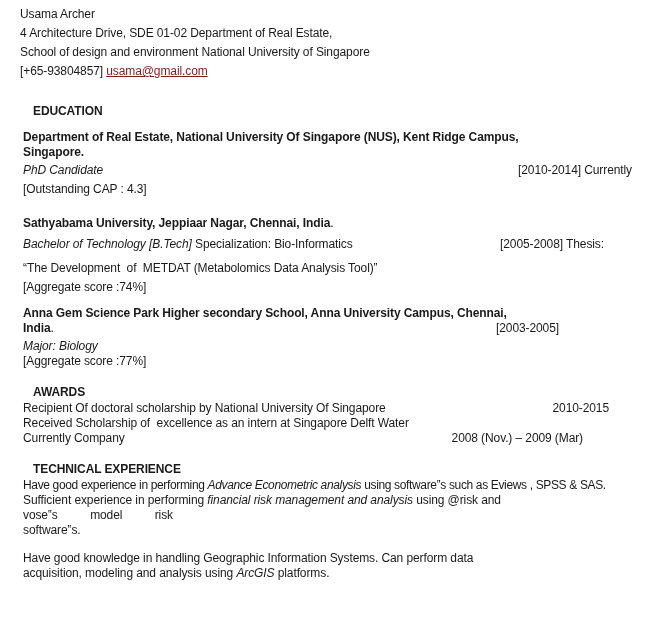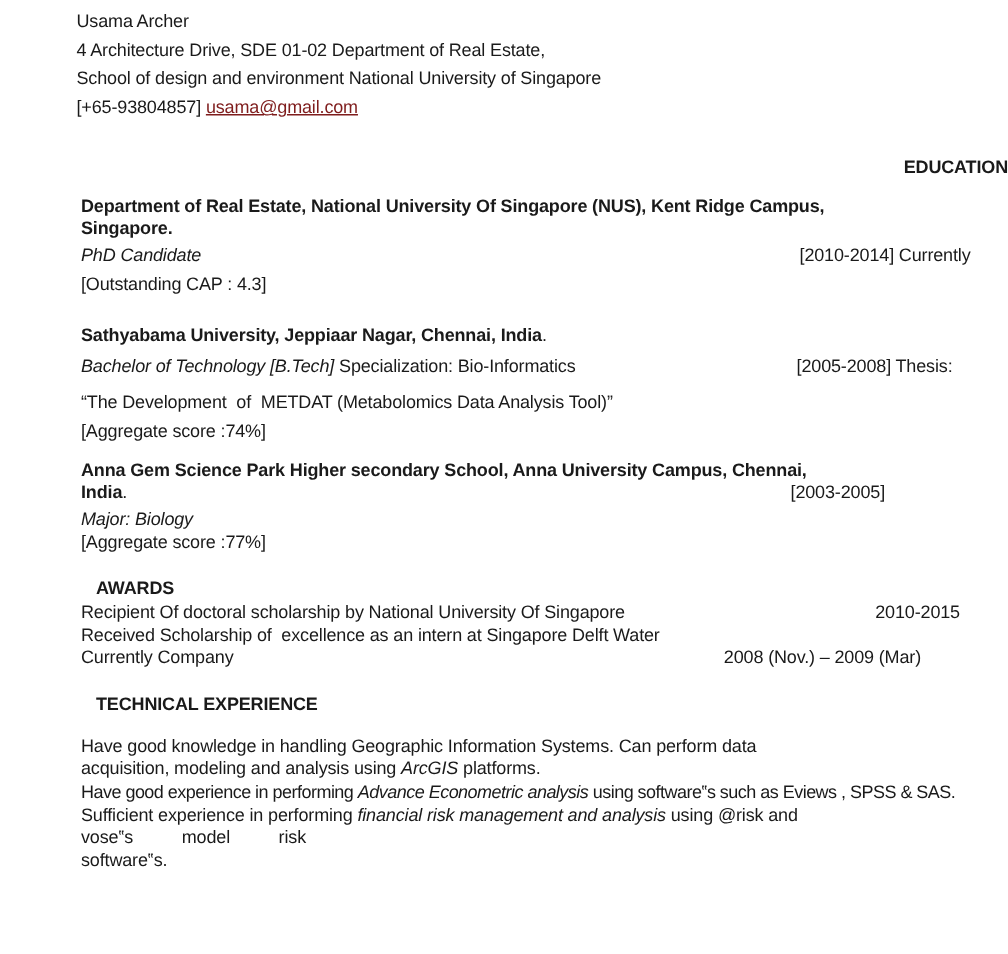--- a/index.html
+++ b/index.html
@@ -6,54 +6,54 @@
   html, body { background: #ffffff; }
   body {
     width: 672px; height: 636px;
     font-family: "Liberation Sans", sans-serif;
     font-size: 12px;
     color: #1a1a1a;
     letter-spacing: -0.1px;
     position: relative;
     overflow: hidden;
   }
-  .page { position: relative; width: 672px; height: 636px; padding-top: 5px; overflow: hidden; padding-left: 31px; }
+  .page { position: relative; width: 672px; height: 636px; padding-top: 5px; overflow: hidden; }
 
   .line { white-space: pre; line-height: 15px; position: relative; }
   .h-line { white-space: pre; line-height: 19px; position: relative; }
 
   .header { margin-left: 20px; }
 
   .heading { margin-left: 33px; font-weight: bold; line-height: 15px; white-space: pre; }
   .content { margin-left: 23px; width: 625px; position: relative; }
 
   .b { font-weight: bold; }
   .i { font-style: italic; }
   u.email { text-decoration: underline; color: #7f1d1d; cursor: pointer; }
 
   .date {
     position: absolute; top: 0;
     font-style: normal; font-weight: normal;
     white-space: pre;
   }
-  .r32 { right: 32px; } .r27 { right: 44px; } .r89 { right: 89px; }
+  .r32 { right: 16px; } .r27 { right: 44px; } .r89 { right: 89px; }
   .r39 { right: 39px; } .r65 { right: 65px; }
 
   .thesis-block { margin-top: 12px; }
   .thesis-block .line { line-height: 13px; }
   .spread {
     white-space: normal;
     text-align: justify;
     -moz-text-align-last: justify;
     text-align-last: justify;
   }
   .w417 { width: 417px; }
   .w150 { width: 150px; white-space: normal; }
 
-  .mt23 { margin-top: 23px; text-align: right; } .mt19 { margin-top: 19px; } .mt16 { margin-top: 16px; }
+  .mt23 { margin-top: 23px; } .mt19 { margin-top: 19px; } .mt16 { margin-top: 16px; }
   .mt13 { margin-top: 13px; } .mt11 { margin-top: 11px; }
   .mt9  { margin-top: 9px; }  .mt6  { margin-top: 6px; }  .mt4  { margin-top: 4px; }
   .mt3  { margin-top: 3px; }  .mt1  { margin-top: 1px; }
 
   .tight { letter-spacing: -0.35px; }
 </style>
 </head>
 <body>
 
 <div class="page">
@@ -91,25 +91,25 @@
   <div class="heading mt16">AWARDS</div>
 
   <div class="content mt1">
     <div class="line"><span>Recipient Of doctoral scholarship by National University Of Singapore</span><span class="date r39">2010-2015</span></div>
     <div class="line">Received Scholarship of  excellence as an intern at Singapore Delft Water</div>
     <div class="line"><span>Currently Company</span><span class="date r65">2008 (Nov.) – 2009 (Mar)</span></div>
   </div>
 
   <div class="heading mt16">TECHNICAL EXPERIENCE</div>
 
-  <div class="content mt13">
-    <div class="line">Have good knowledge in handling Geographic Information Systems. Can perform data</div>
-    <div class="line"><span>acquisition, modeling and analysis using </span><span class="i">ArcGIS</span><span> platforms.</span></div>
-  </div>
-
   <div class="content mt1">
     <div class="line tight"><span>Have good experience in performing </span><span class="i">Advance Econometric analysis</span><span> using software‟s such as Eviews , SPSS &amp; SAS.</span></div>
     <div class="line"><span>Sufficient experience in performing </span><span class="i">financial risk management and analysis</span><span> using @risk and</span></div>
     <div class="line spread w150">vose‟s model risk</div>
     <div class="line">software‟s.</div>
   </div>
 
+  <div class="content mt13">
+    <div class="line">Have good knowledge in handling Geographic Information Systems. Can perform data</div>
+    <div class="line"><span>acquisition, modeling and analysis using </span><span class="i">ArcGIS</span><span> platforms.</span></div>
+  </div>
+
 </div>
 
 </body></html>

